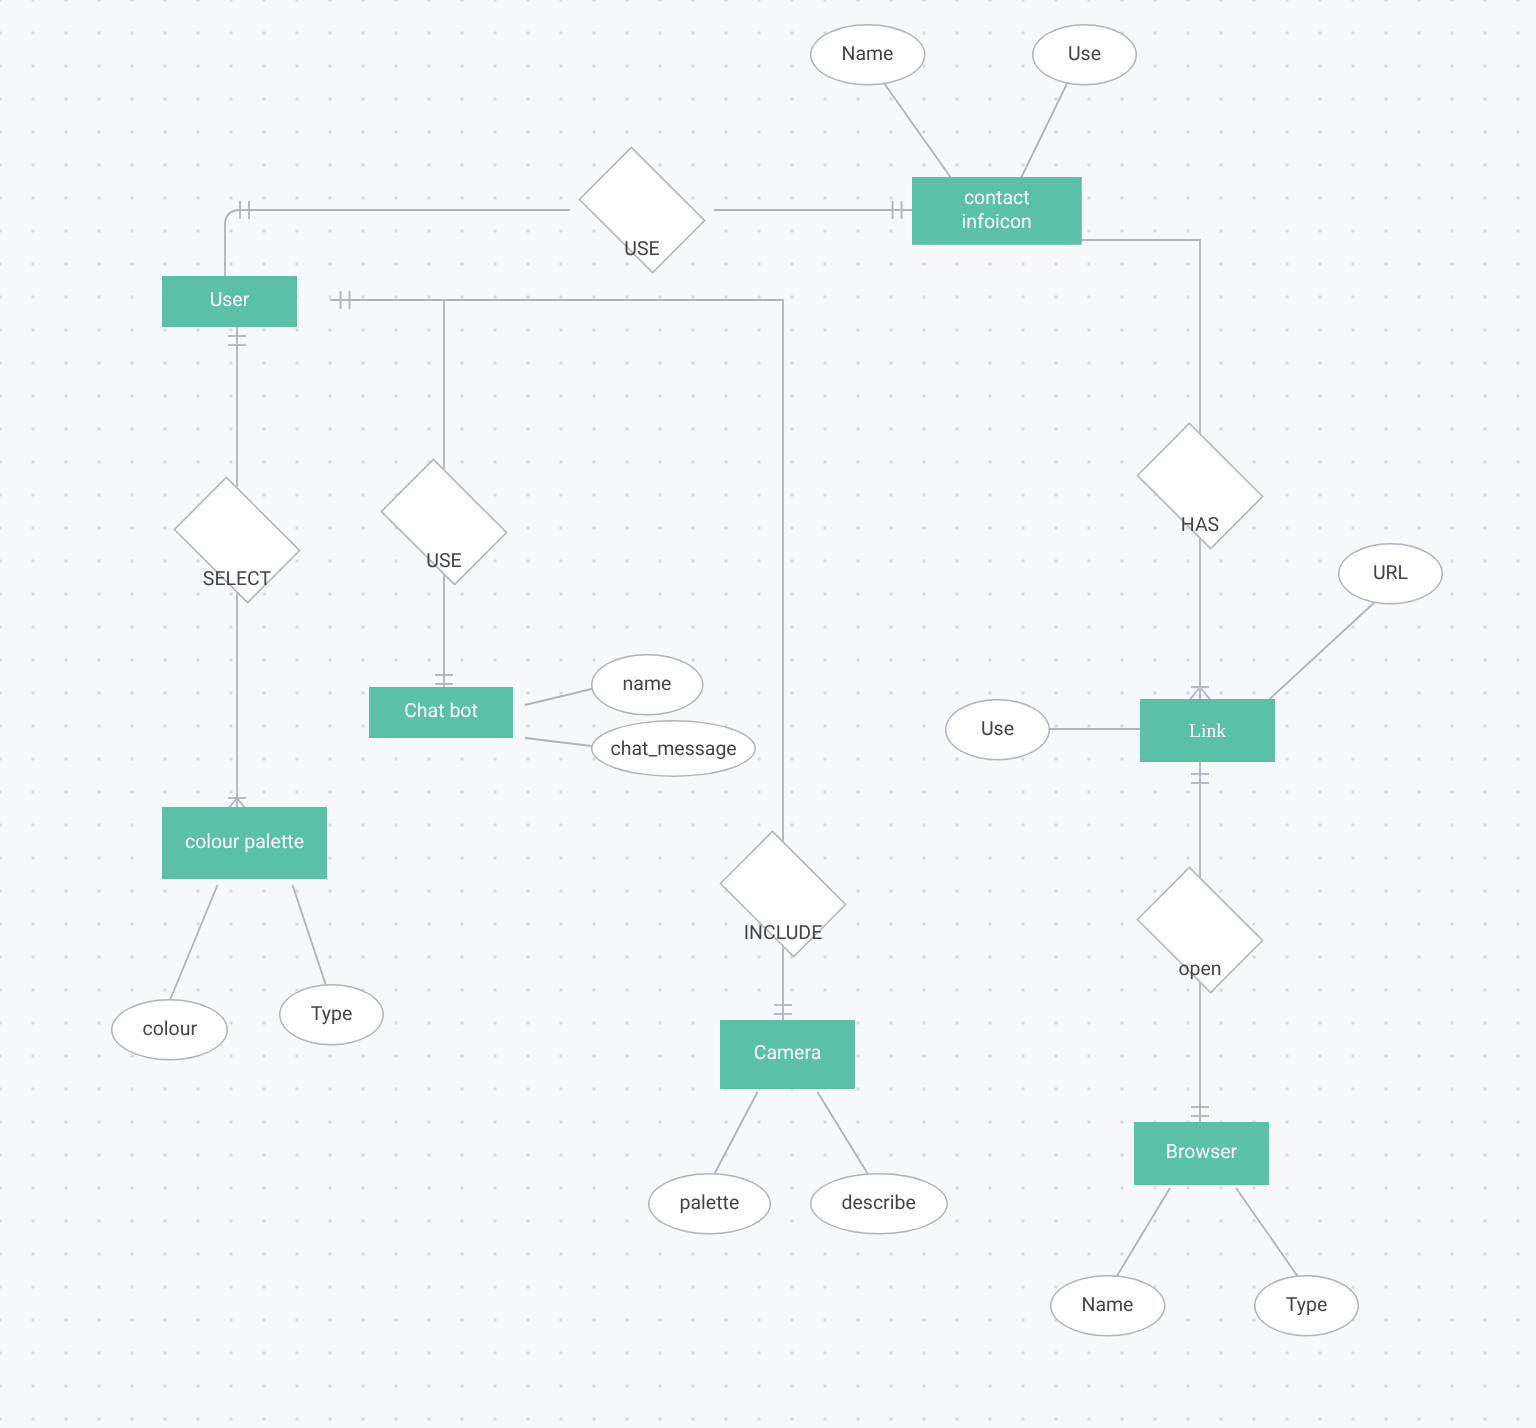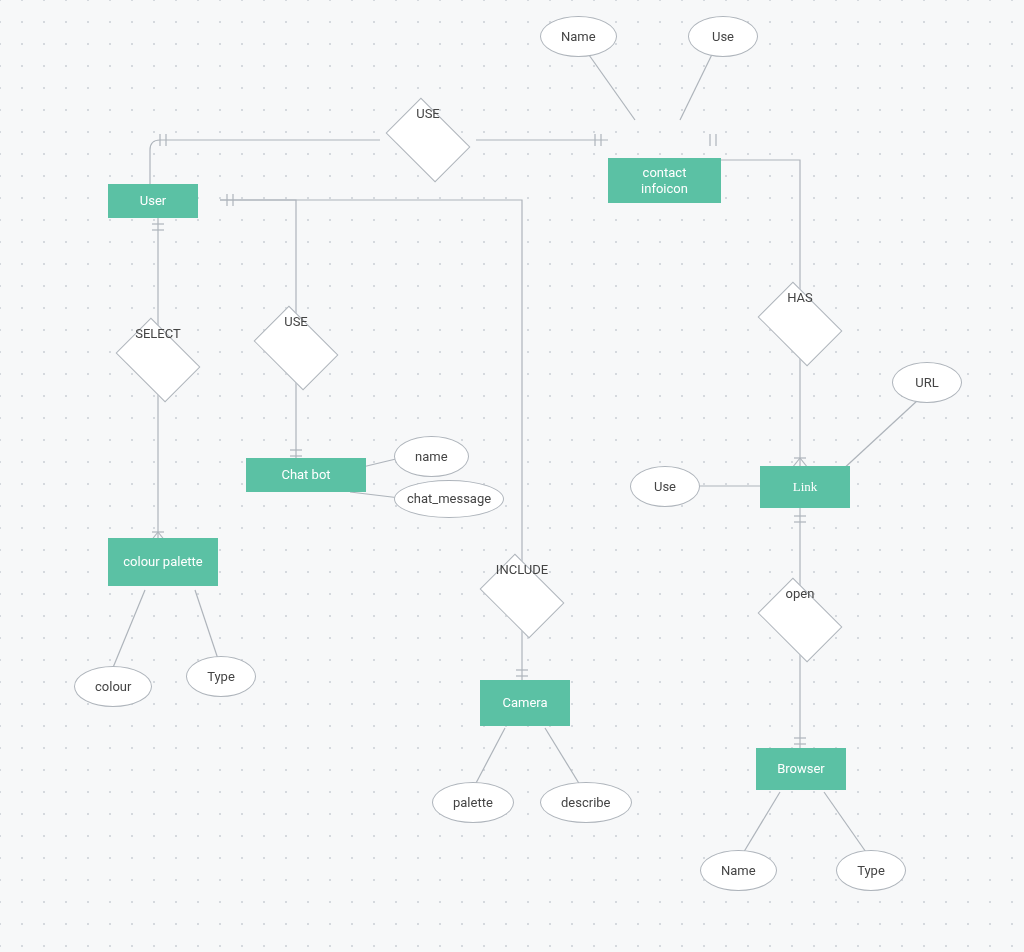--- a/index.html
+++ b/index.html
@@ -27,21 +27,21 @@
   svg.edges {
     position: absolute;
     inset: 0;
     z-index: 1;
   }
 
   .node {
     position: absolute;
     z-index: 2;
     display: flex;
-    align-items: flex-start;
+    align-items: flex-end;
     justify-content: center;
     text-align: center;
     font-size: 13px;
     box-sizing: border-box;
   }
 
   .entity {
     background: #5bc1a4;
     color: #fff;
     border: 1px solid #5bc1a4;
@@ -162,25 +162,25 @@
 
     <line x1="780" y1="792" x2="742" y2="855"></line>
     <line x1="824" y1="792" x2="868" y2="855"></line>
   </g>
 </svg>
 
 <div class="node entity" style="left:108px; top:184px; width:90px;">
   <span>User</span>
 </div>
 
-<div class="node entity" style="left:608px; top:118px; width:113px; padding:6px 10px;margin-top:40px;">
+<div class="node entity" style="left:608px; top:118px; width:113px; padding:6px 10px;">
   <span>contact infoicon</span>
 </div>
 
-<div class="node entity" style="left:246px; top:458px; width:120px;">
+<div class="node entity" style="left:246px; top:458px; width:96px;">
   <span>Chat bot</span>
 </div>
 
 <div class="node entity" style="left:108px; top:538px; width:110px; padding:15px 10px;">
   <span>colour palette</span>
 </div>
 
 <div class="node entity" style="left:480px; top:680px; width:90px; padding:14px 28px;">
   <span>Camera</span>
 </div>

